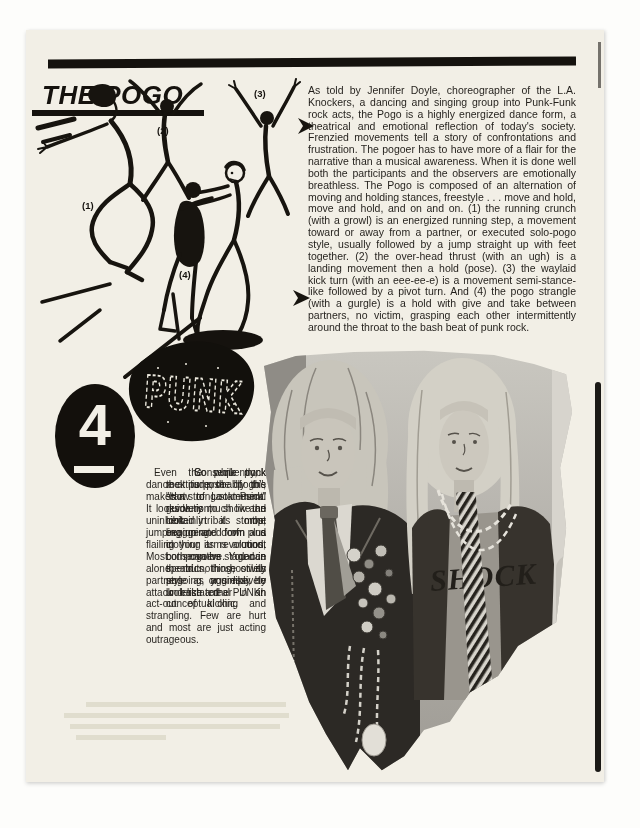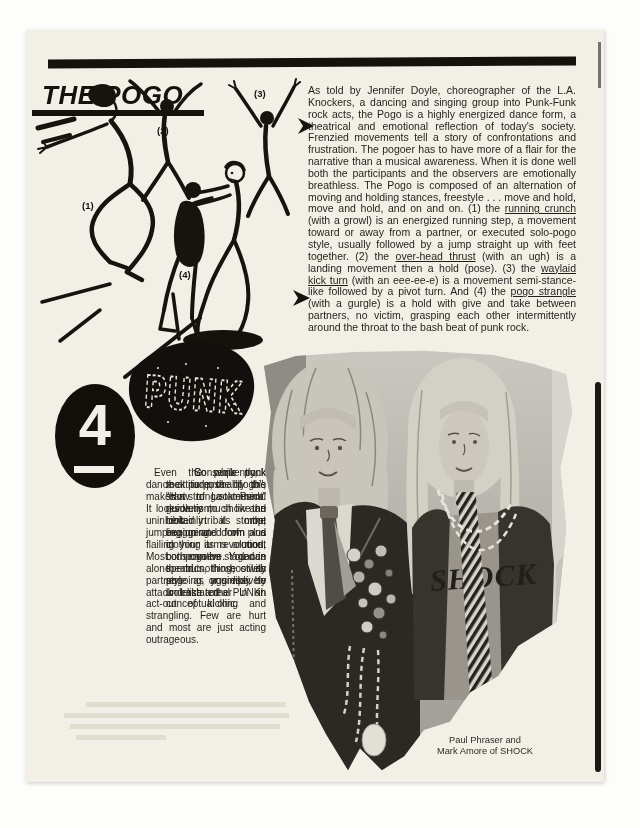--- a/index.html
+++ b/index.html
@@ -21,21 +21,21 @@
   .badge-underline{left:19px;bottom:15px;width:40px;height:7px;background:#f2efe6;}
   .leftcol{left:12px;top:437px;width:228px;font-size:10px;line-height:11.95px;
         text-align:justify;color:#221f1b;height:240px;}
   .leftcol p{position:static;margin:0;}
   .float-spacer{position:static;float:left;width:100px;height:34px;}
   .p-first{text-indent:8px;}
   .p-ind{text-indent:28px;}
   .rightcol{left:282px;top:55px;width:268px;font-size:10.5px;line-height:11.85px;
         text-align:justify;color:#221f1b;}
   .rightcol span{position:static;}
-  .u{text-decoration:underline;text-underline-offset:1px;}
+  .u{text-underline-offset:1px;}
   .photo{left:236px;top:320px;width:332px;height:424px;
     clip-path:polygon(0.6% 3.8%,10.2% 1.4%,27.7% 0.5%,48.8% 0.2%,69.9% 1.2%,81.9% 3.3%,
       91.6% 5.7%,93.4% 14.6%,89.8% 27.8%,91.6% 42%,89.8% 56.1%,88.6% 64.2%,77.1% 69.8%,
       71.1% 76.9%,62.7% 80.7%,56.6% 87.7%,48.8% 89.6%,42.8% 95.8%,36.1% 99.1%,29.5% 93.9%,
       25.9% 99.1%,19.3% 90.6%,14.2% 83%,9.6% 73.1%,4.2% 63.2%,2.1% 51.9%,3.9% 40.1%,
       0.9% 28.3%,2.7% 14.6%);}
   .photo svg{left:0;top:0;}
   .caption{left:374px;top:705px;width:170px;text-align:center;font-size:9.3px;
         line-height:11px;color:#2e2b27;}
   .caption div{position:static;}
@@ -246,24 +246,20 @@
         <rect x="194" y="142" width="20" height="14" rx="3" fill="url(#tieStripes)"></rect>
         <path d="M196,148 L214,148 L232,350 L208,350 Z" fill="url(#tieStripes)"></path>
         <g stroke="#e6e3db" fill="none" stroke-dasharray="6 4">
           <path d="M176,140 C192,190 226,196 250,152" stroke-width="3"></path>
           <path d="M180,144 C198,214 232,216 254,164" stroke-width="2.5"></path>
         </g>
       </g>
     </svg>
   </div>
 
-  <div class="caption">
-    <div>Paul Phraser and</div>
-    <div>Mark Amore of SHOCK</div>
-  </div>
 
   <div class="edgebar-top"></div>
   <div class="edgebar"></div>
 
   <div class="ghost">
     <div class="g1"></div>
         <div class="g2"></div>
         <div class="g3"></div>
         <div class="g4"></div>
   </div>

